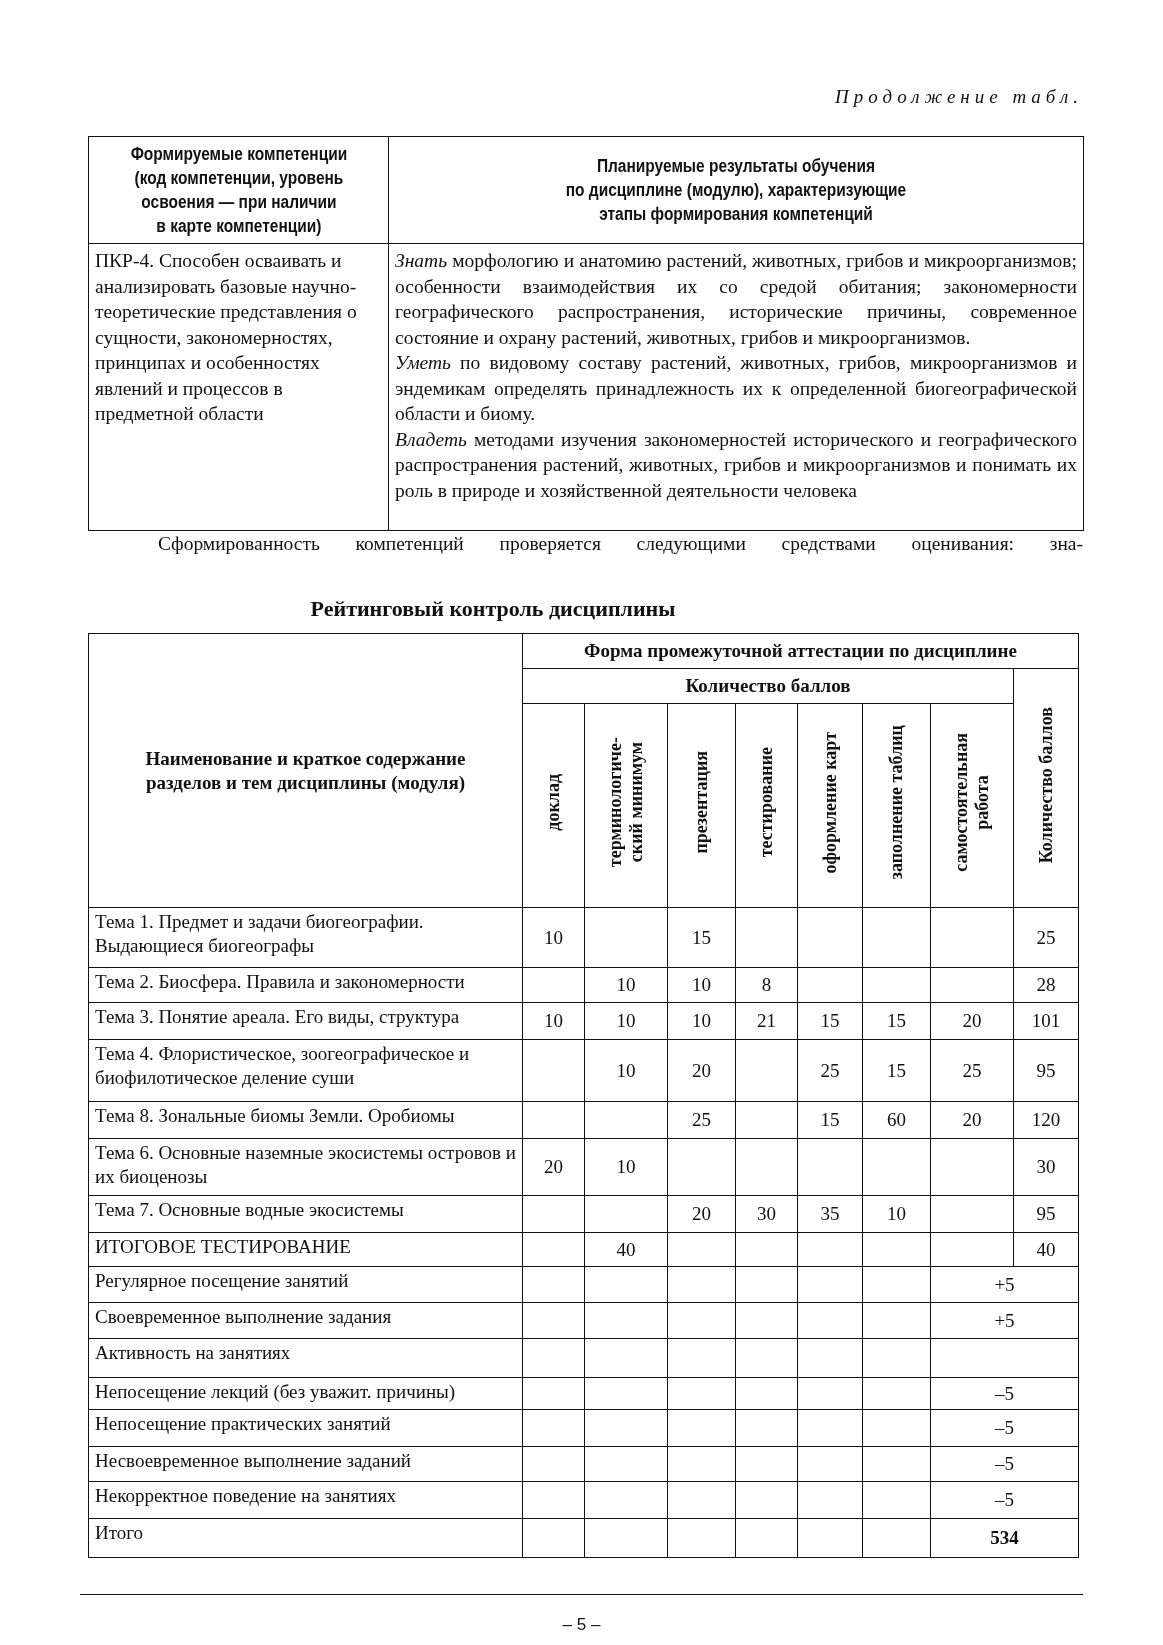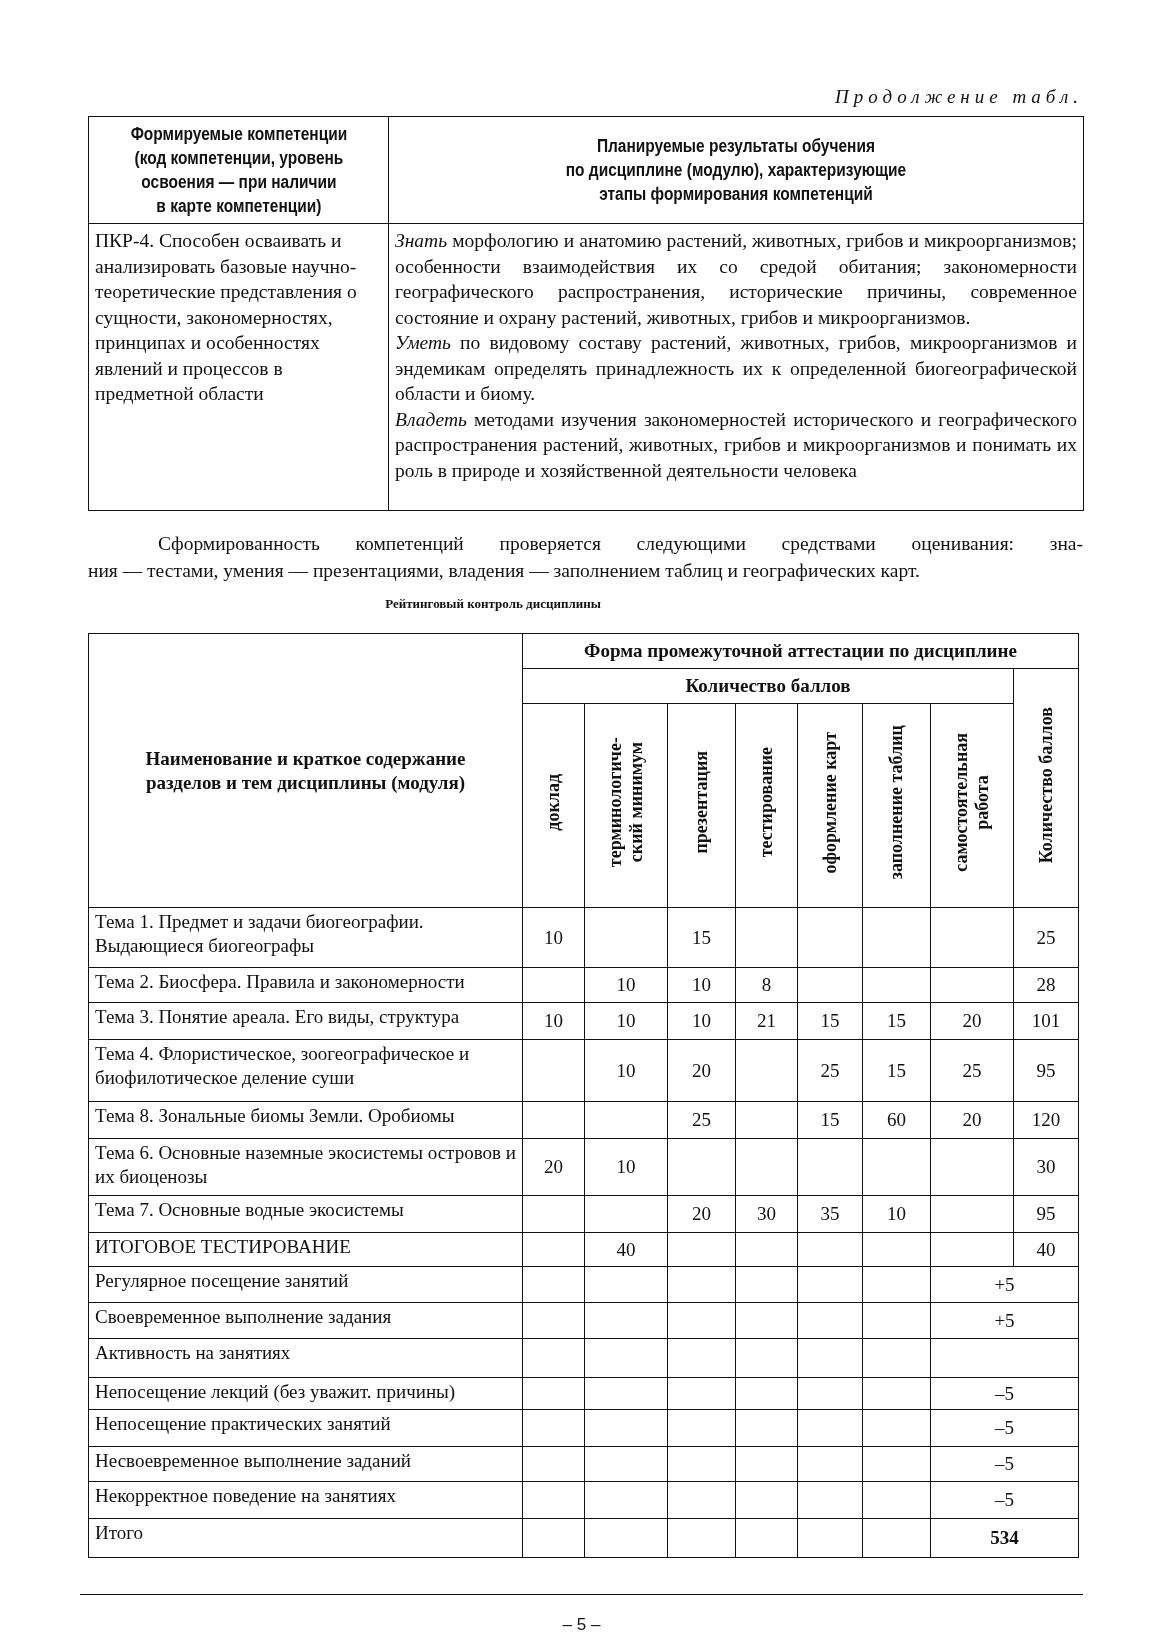--- a/index.html
+++ b/index.html
@@ -3,32 +3,32 @@
 <meta charset="utf-8">
 <style>
   html, body { margin: 0; padding: 0; background: #ffffff; }
   body { width: 1163px; height: 1645px; position: relative; overflow: hidden;
          font-family: "Liberation Serif", "DejaVu Serif", serif; color: #111; }
   .cont-label { position: absolute; top: 86px; right: 80px; font-style: italic;
          font-size: 19px; letter-spacing: 5px; }
   table { border-collapse: collapse; position: absolute; table-layout: fixed; }
   td, th { border: 1px solid #111; vertical-align: top; padding: 0; }
   
-  #comp-table { left: 88px; top: 116px; width: 995px; border: 1.5px solid #111; }
+  #comp-table { left: 88px; top: 136px; width: 995px; border: 1.5px solid #111; }
   #comp-table th { font-family: "Liberation Sans Narrow", "Liberation Sans", sans-serif;
          font-weight: bold; font-size: 18px; line-height: 24px; text-align: center; vertical-align: middle;
          height: 106px; }
   #comp-table td { font-size: 19.5px; line-height: 25.5px; padding: 4px 6px 2px 6px; height: 280px; }
   .th-inner { display: inline-block; transform: scaleX(0.86); transform-origin: center; }
   .it { font-style: italic; }
   .para { position: absolute; left: 88px; width: 995px; font-size: 19.5px; line-height: 27px;
           text-align: justify; top: 530px; }
   .para .line1 { text-indent: 70px; text-align-last: justify; display: block; }
   .section-title { position: absolute; top: 596px; left: 0; width: 986px; text-align: center;
-          font-weight: bold; font-size: 13px; }
+          font-weight: bold; font-size: 22px; }
   
   #rating-table { left: 88px; top: 633px; width: 990px; border: 1.5px solid #111; }
   #rating-table td { font-size: 19px; line-height: 24px; text-align: center; vertical-align: middle; }
   #rating-table td.name { text-align: left; padding: 2px 6px; vertical-align: top; }
   #rating-table .hdr-bold { font-weight: bold; }
   .vert { writing-mode: vertical-rl; transform: rotate(180deg); font-weight: bold; font-size: 18px;
           line-height: 21px; margin: 0 auto; display: inline-block; text-align: center; }
   .merged-val { text-align: center; }
   .bold { font-weight: bold; }
   .footer-rule { position: absolute; left: 80px; width: 1003px; top: 1594px; border-top: 1.5px solid #111; }
@@ -69,21 +69,20 @@
       <span class="it">Знать</span><span> морфологию и анатомию растений, животных, грибов и микроорганизмов; особенности взаимодействия их со средой обитания; закономерности географического распространения, исторические причины, современное состояние и охрану растений, животных, грибов и микроорганизмов.</span><br>
       <span class="it">Уметь</span><span> по видовому составу растений, животных, грибов, микроорганизмов и эндемикам определять принадлежность их к определенной биогеографической области и биому.</span><br>
       <span class="it">Владеть</span><span> методами изучения закономерностей исторического и географического распространения растений, животных, грибов и микроорганизмов и понимать их роль в природе и хозяйственной деятельности человека</span>
     </td>
   </tr>
 </tbody>
   </table>
 
 <div class="para">
   <span class="line1">Сформированность компетенций проверяется следующими средствами оценивания: зна-</span>
-  <span>ния — тестами, умения — презентациями, владения — заполнением таблиц и географических карт.</span>
 </div>
 
 <div class="section-title">Рейтинговый контроль дисциплины</div>
 
 <table id="rating-table">
   <colgroup>
     <col style="width:434px">
       <col style="width:62px">
       <col style="width:83px">
       <col style="width:68px">

